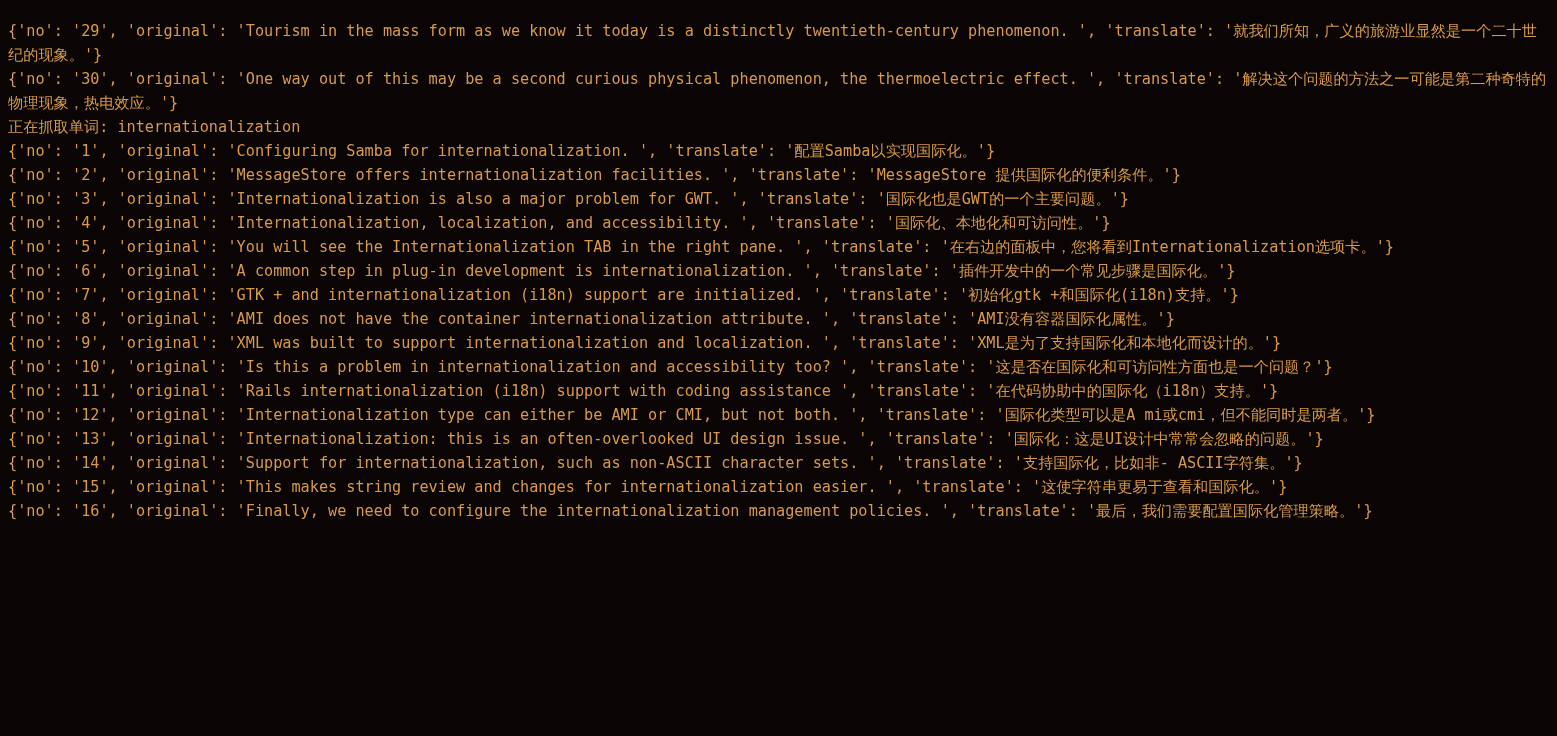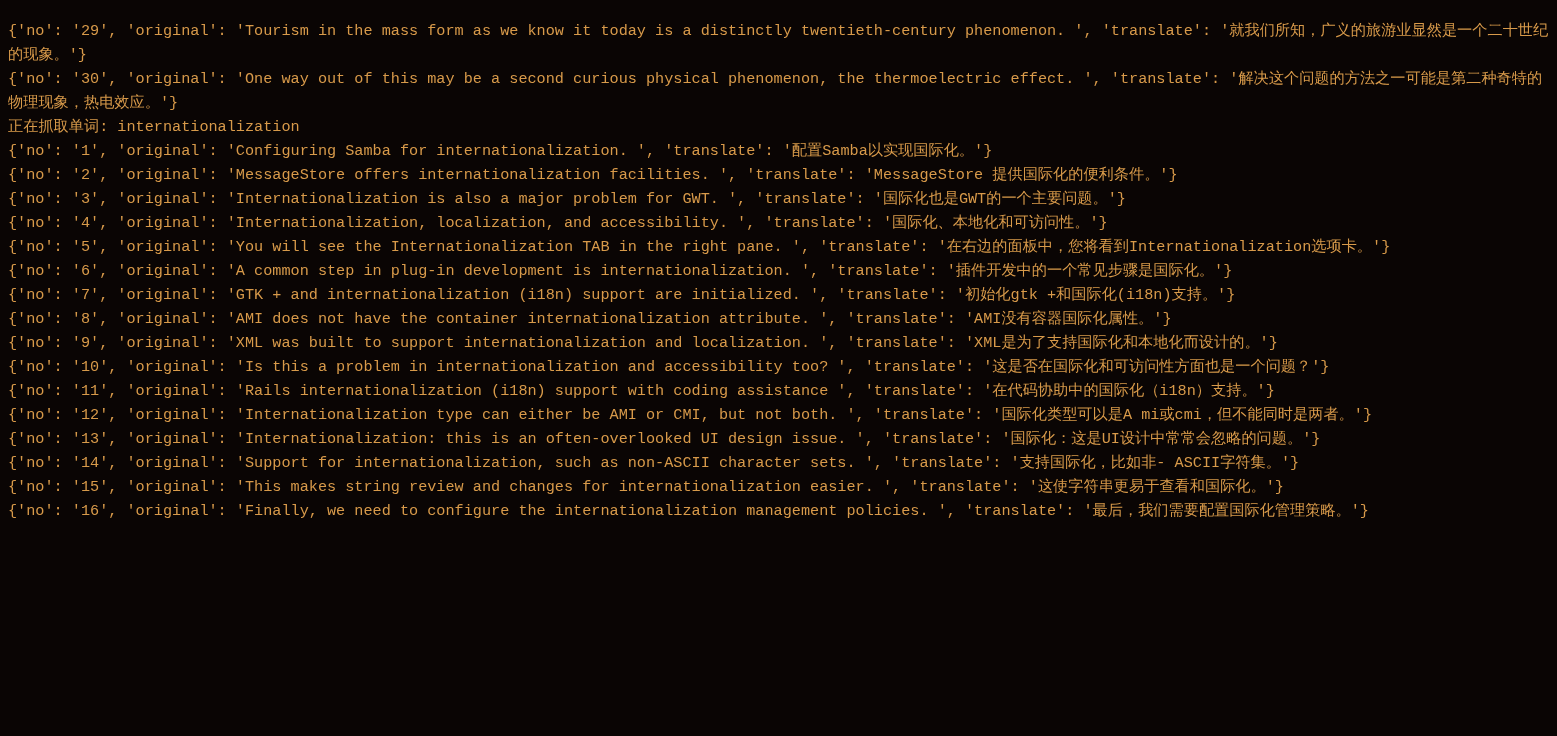--- a/index.html
+++ b/index.html
@@ -10,21 +10,20 @@
     font-family: "Consolas", "Menlo", "Courier New", monospace;
     font-size: 15.2px;
     line-height: 24px;
     width: 1557px;
     overflow-wrap: break-word;
     word-break: break-all;
   }
   #terminal {
     padding: 4px 8px 0 8px;
     white-space: pre-wrap;
-    font-family: Liberation Mono, monospace;
   }
   .line {
     display: block;
   }
 </style>
 </head>
 <body>
 
 <pre id="terminal"><span class="line">{'no': '29', 'original': 'Tourism in the mass form as we know it today is a distinctly twentieth-century phenomenon. ', 'translate': '就我们所知，广义的旅游业显然是一个二十世纪的现象。'}</span><span class="line">{'no': '30', 'original': 'One way out of this may be a second curious physical phenomenon, the thermoelectric effect. ', 'translate': '解决这个问题的方法之一可能是第二种奇特的物理现象，热电效应。'}</span><span class="line">正在抓取单词: internationalization</span><span class="line">{'no': '1', 'original': 'Configuring Samba for internationalization. ', 'translate': '配置Samba以实现国际化。'}</span><span class="line">{'no': '2', 'original': 'MessageStore offers internationalization facilities. ', 'translate': 'MessageStore 提供国际化的便利条件。'}</span><span class="line">{'no': '3', 'original': 'Internationalization is also a major problem for GWT. ', 'translate': '国际化也是GWT的一个主要问题。'}</span><span class="line">{'no': '4', 'original': 'Internationalization, localization, and accessibility. ', 'translate': '国际化、本地化和可访问性。'}</span><span class="line">{'no': '5', 'original': 'You will see the Internationalization TAB in the right pane. ', 'translate': '在右边的面板中，您将看到Internationalization选项卡。'}</span><span class="line">{'no': '6', 'original': 'A common step in plug-in development is internationalization. ', 'translate': '插件开发中的一个常见步骤是国际化。'}</span><span class="line">{'no': '7', 'original': 'GTK + and internationalization (i18n) support are initialized. ', 'translate': '初始化gtk +和国际化(i18n)支持。'}</span><span class="line">{'no': '8', 'original': 'AMI does not have the container internationalization attribute. ', 'translate': 'AMI没有容器国际化属性。'}</span><span class="line">{'no': '9', 'original': 'XML was built to support internationalization and localization. ', 'translate': 'XML是为了支持国际化和本地化而设计的。'}</span><span class="line">{'no': '10', 'original': 'Is this a problem in internationalization and accessibility too? ', 'translate': '这是否在国际化和可访问性方面也是一个问题？'}</span><span class="line">{'no': '11', 'original': 'Rails internationalization (i18n) support with coding assistance ', 'translate': '在代码协助中的国际化（i18n）支持。'}</span><span class="line">{'no': '12', 'original': 'Internationalization type can either be AMI or CMI, but not both. ', 'translate': '国际化类型可以是A mi或cmi，但不能同时是两者。'}</span><span class="line">{'no': '13', 'original': 'Internationalization: this is an often-overlooked UI design issue. ', 'translate': '国际化：这是UI设计中常常会忽略的问题。'}</span><span class="line">{'no': '14', 'original': 'Support for internationalization, such as non-ASCII character sets. ', 'translate': '支持国际化，比如非- ASCII字符集。'}</span><span class="line">{'no': '15', 'original': 'This makes string review and changes for internationalization easier. ', 'translate': '这使字符串更易于查看和国际化。'}</span><span class="line">{'no': '16', 'original': 'Finally, we need to configure the internationalization management policies. ', 'translate': '最后，我们需要配置国际化管理策略。'}</span></pre>
 

